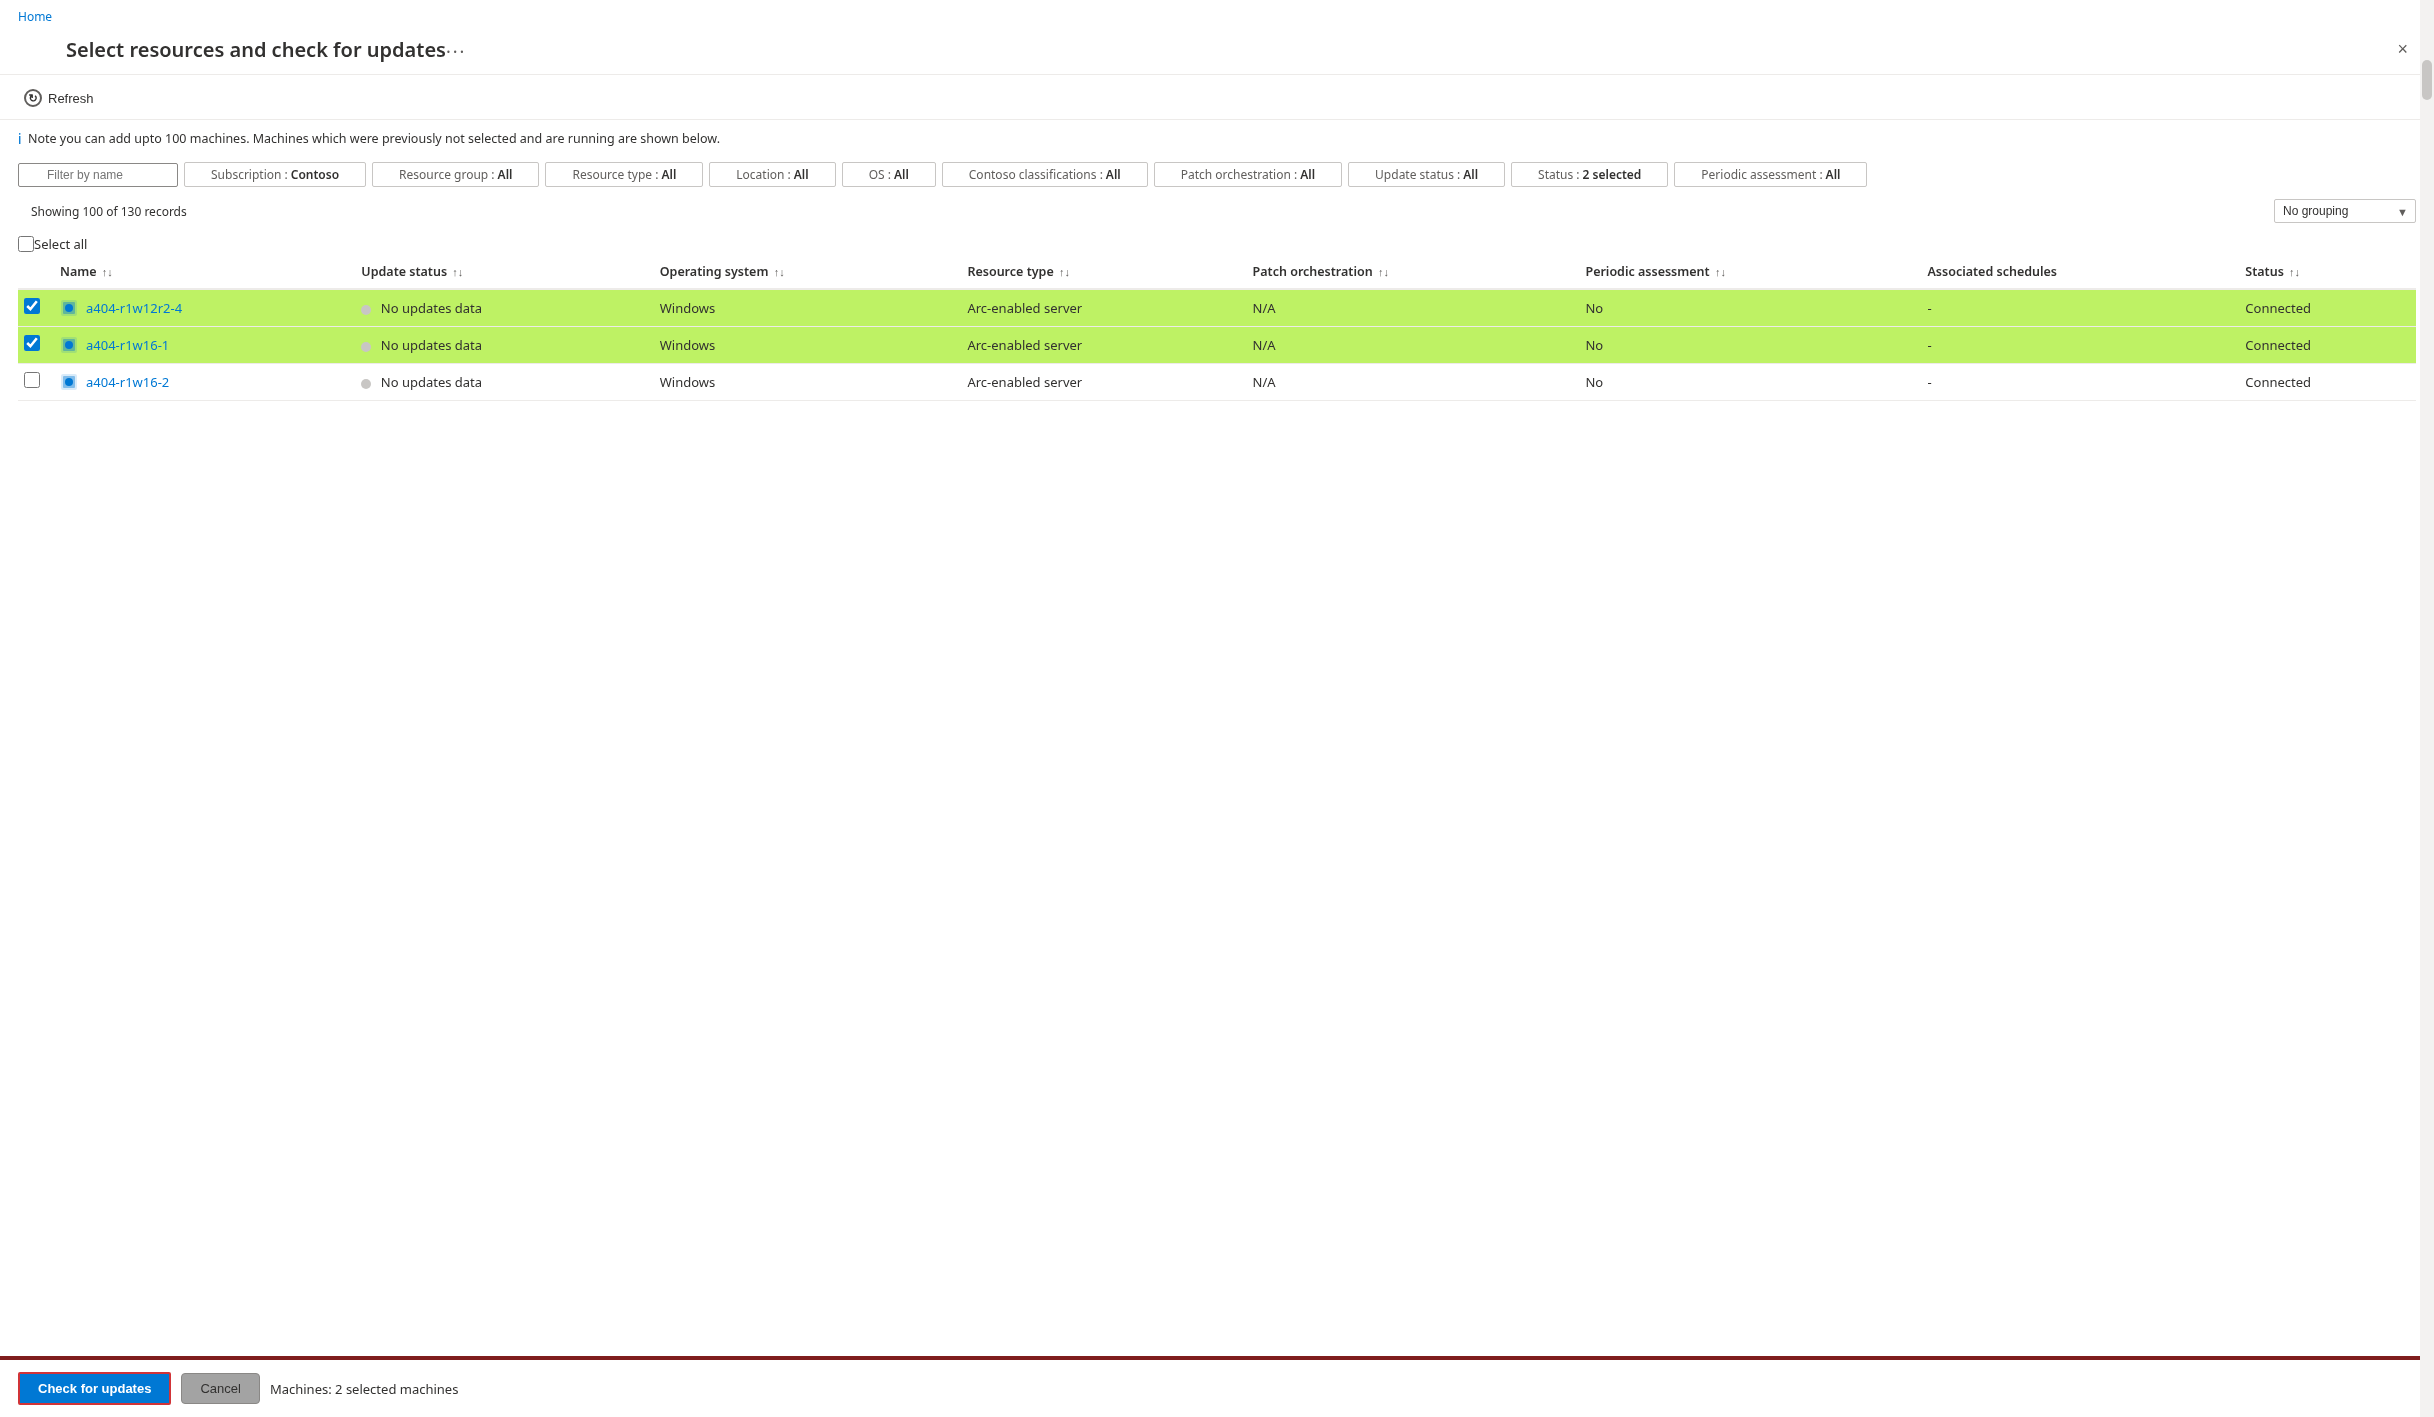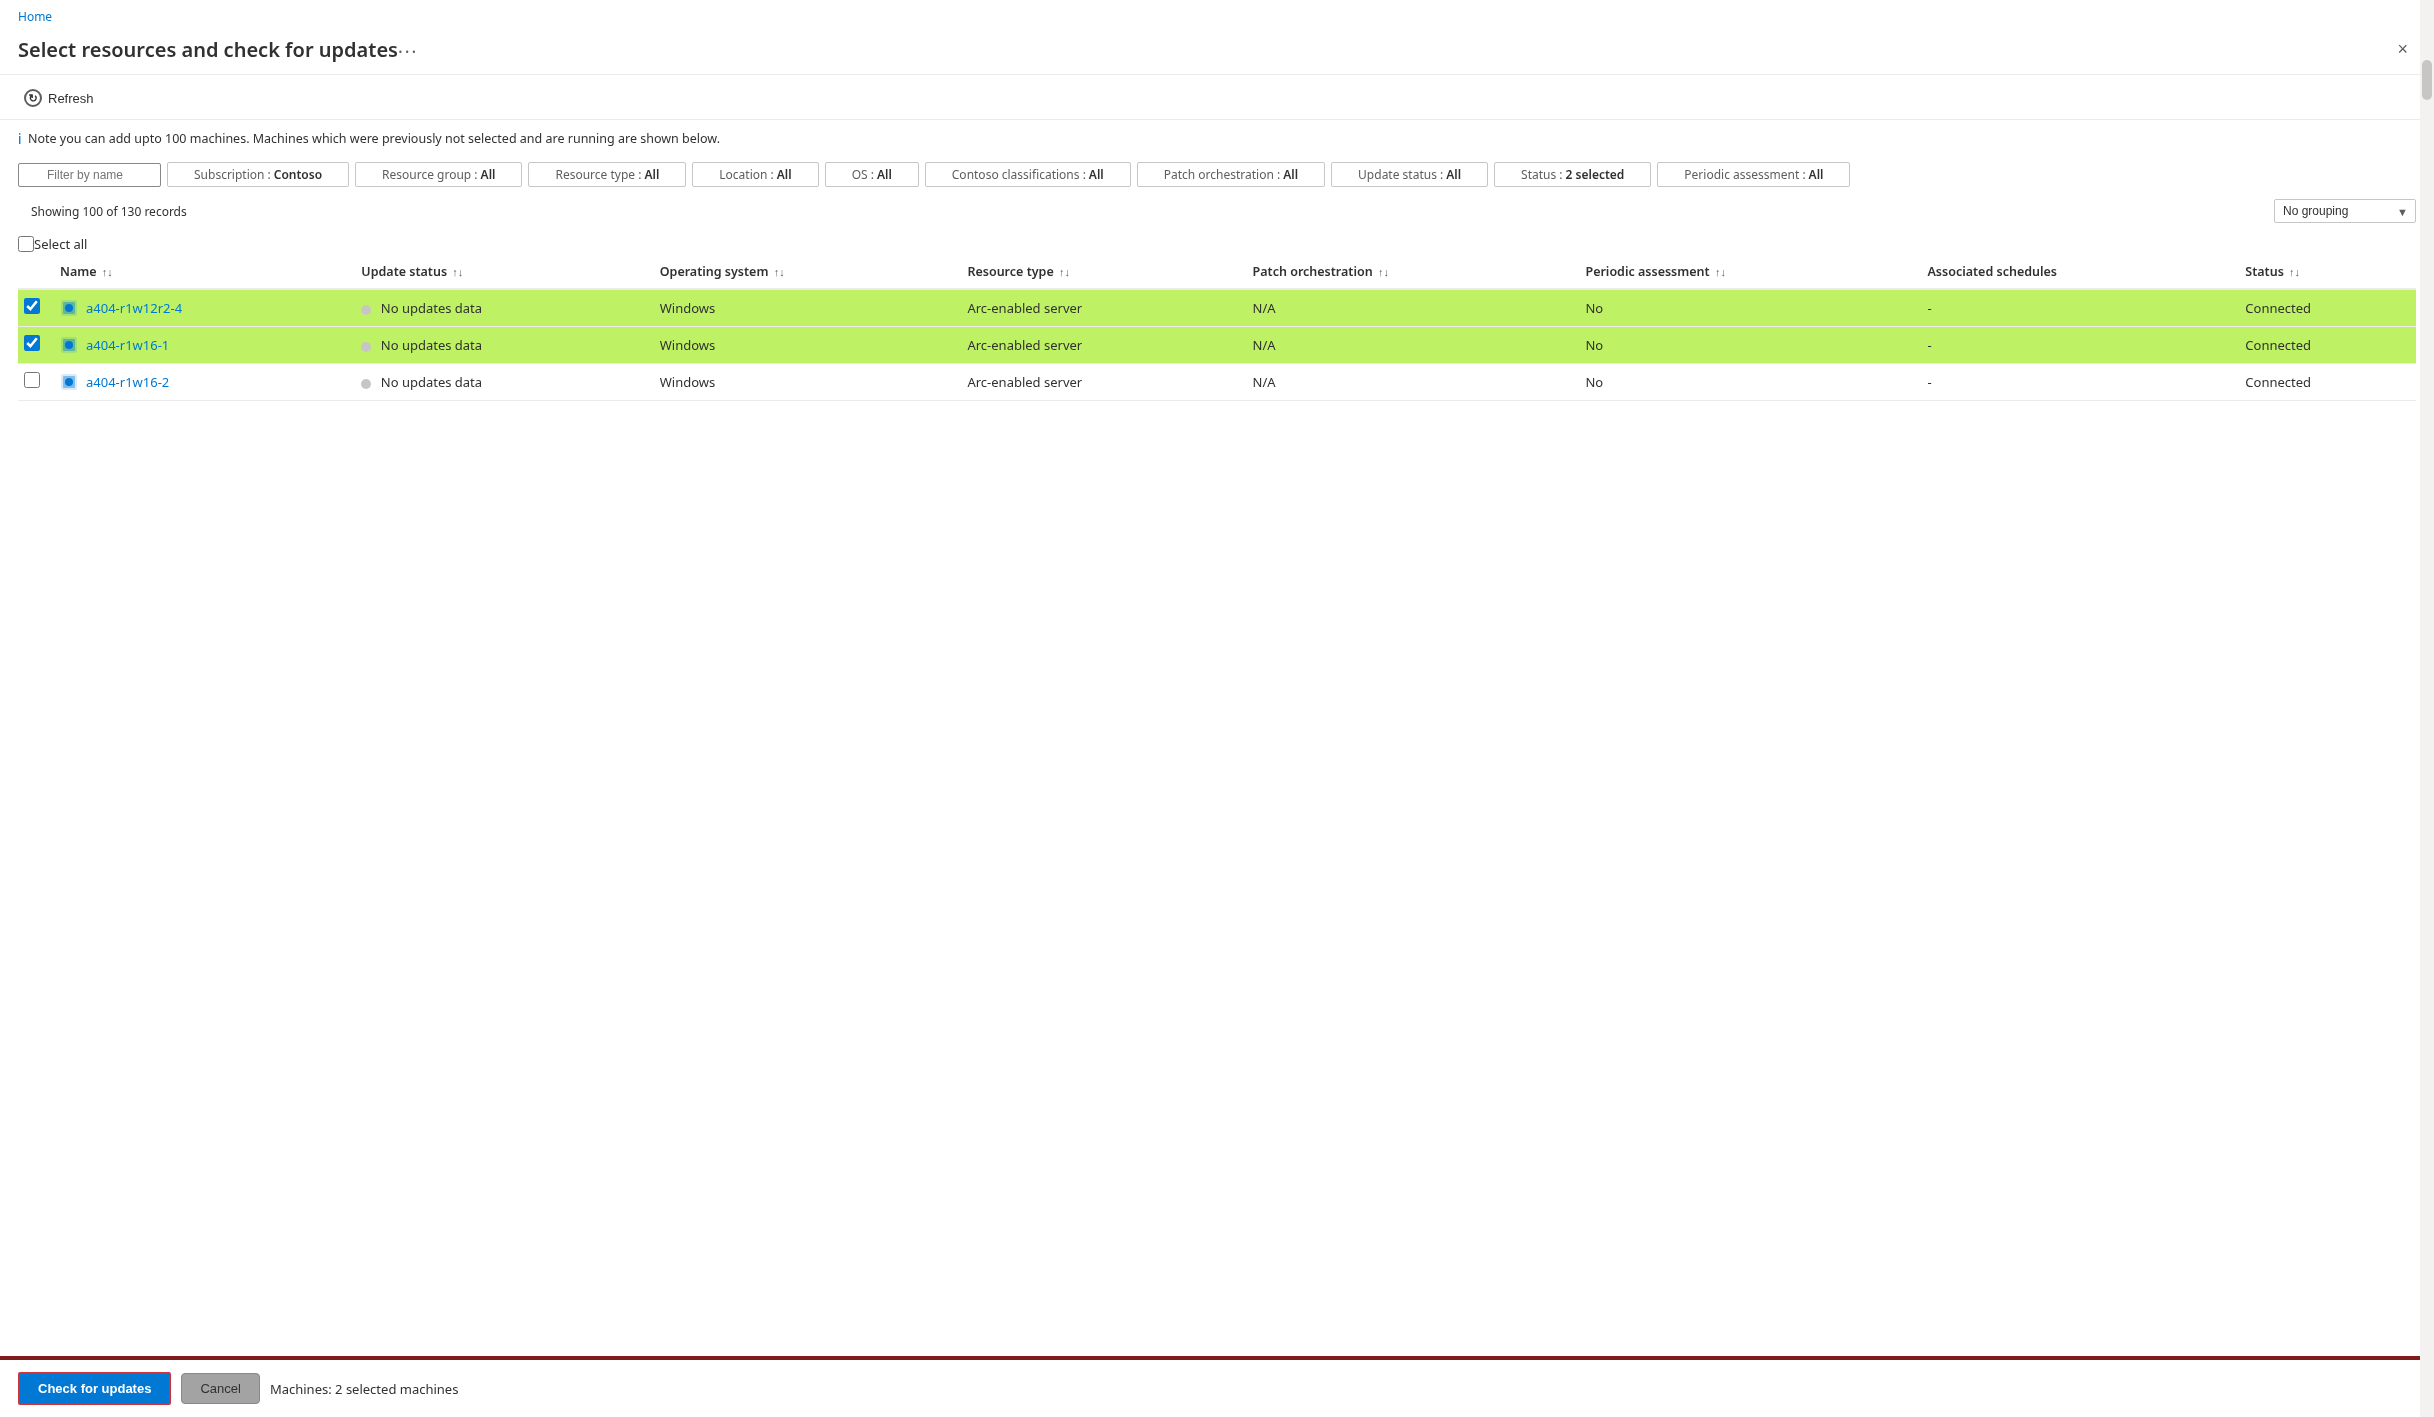--- a/index.html
+++ b/index.html
@@ -32,20 +32,21 @@
       display: flex;
       align-items: center;
       justify-content: space-between;
       padding: 6px 18px 10px 18px;
       border-bottom: 1px solid #edebe9;
     }
     .dialog-title-row {
       display: flex;
       align-items: flex-end;
       gap: 0;
+      margin-left: 48px;
     }
     .dialog-title {
       font-size: 20px;
       font-weight: 600;
       color: #323130;
     }
     .dialog-ellipsis {
       font-size: 18px;
       color: #605e5c;
       cursor: pointer;
@@ -93,21 +94,21 @@
       gap: 6px;
       padding: 6px 18px 8px 18px;
       flex-wrap: wrap;
     }
     .filter-search {
       border: 1px solid #8a8886;
       border-radius: 2px;
       padding: 4px 8px 4px 28px;
       font-size: 12px;
       color: #323130;
-      width: 143px;
+      width: 160px;
       position: relative;
       outline: none;
     }
     .search-wrapper {
       position: relative;
       display: inline-flex;
       align-items: center;
     }
     .search-wrapper .search-icon {
       position: absolute;

